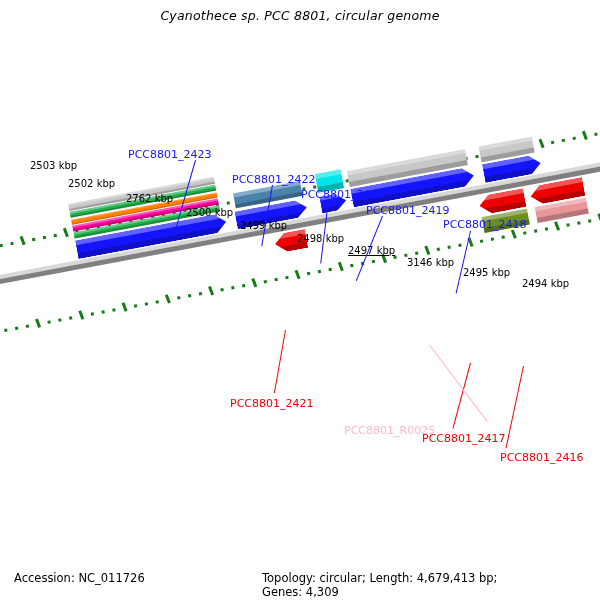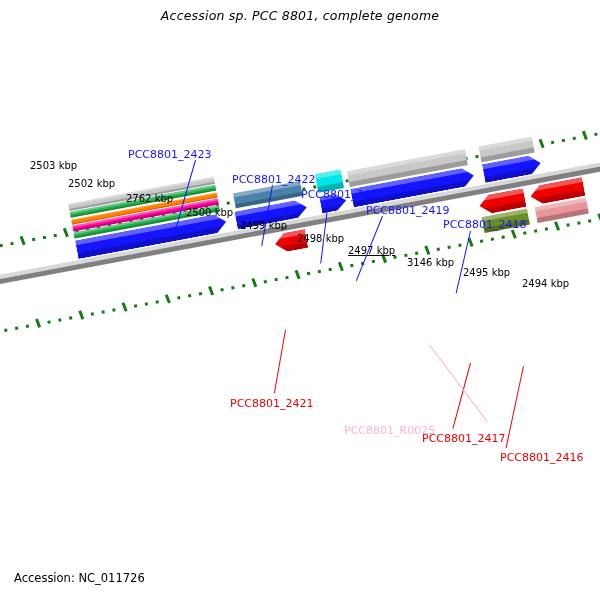--- a/index.html
+++ b/index.html
@@ -50,21 +50,21 @@
   .lead{position:absolute;width:1px;background:#1414ff;transform-origin:50% 0;}
   .lead.red{background:#ee0000;}
   .lead.pink{background:#ffb6c8;}
   .glabel{position:absolute;font-size:11px;white-space:nowrap;color:#1414ff;}
   .glabel.red{color:#ee0000;}
   .glabel.pink{color:#ffb6c8;}
 </style>
 </head>
 <body>
 
-<div id="title">Accession sp. PCC 8801, complete genome</div>
+<div id="title">Cyanothece sp. PCC 8801, circular genome</div>
 
 <div id="stage">
   <div id="band">
     <div class="axis-top"></div>
     <div class="axis-bot"></div>
     <div id="scalerows">
         <div class="dotrow" style="left: -66px; top: -38px; width: 760px;">
           <i style="left: 143px; width: 3px; height: 3px; top: 4px; background: rgb(21, 123, 21);"></i>
           <i style="left: 154px; width: 3px; height: 3px; top: 4px; background: rgb(21, 123, 21);"></i>
           <i style="left: 165px; width: 3px; height: 9px; top: 0px; transform: rotate(-10deg); background: rgb(21, 123, 21);"></i>
@@ -309,13 +309,14 @@
       <div class="lead red" style="left: 470px; top: 363px; height: 68px; background: rgb(238, 0, 0); transform: rotate(15deg);"></div>
       <div class="glabel red" style="left: 500px; top: 451px; color: rgb(238, 0, 0);">PCC8801_2416</div>
       <div class="lead red" style="left: 523px; top: 366px; height: 84px; background: rgb(238, 0, 0); transform: rotate(12deg);"></div>
       <div class="glabel pink" style="left: 344px; top: 424px; color: rgb(255, 182, 200);">PCC8801_R0025</div>
       <div class="lead pink" style="left: 429px; top: 345px; height: 96px; background: rgb(255, 182, 200); transform: rotate(-37deg);"></div>
     </div>
 </div>
 
 <div id="footer">
   <div id="accession">Accession: NC_011726</div>
+  <div id="topology">Topology: circular; Length: 4,679,413 bp; Genes: 4,309</div>
 </div>
 
 </body></html>

